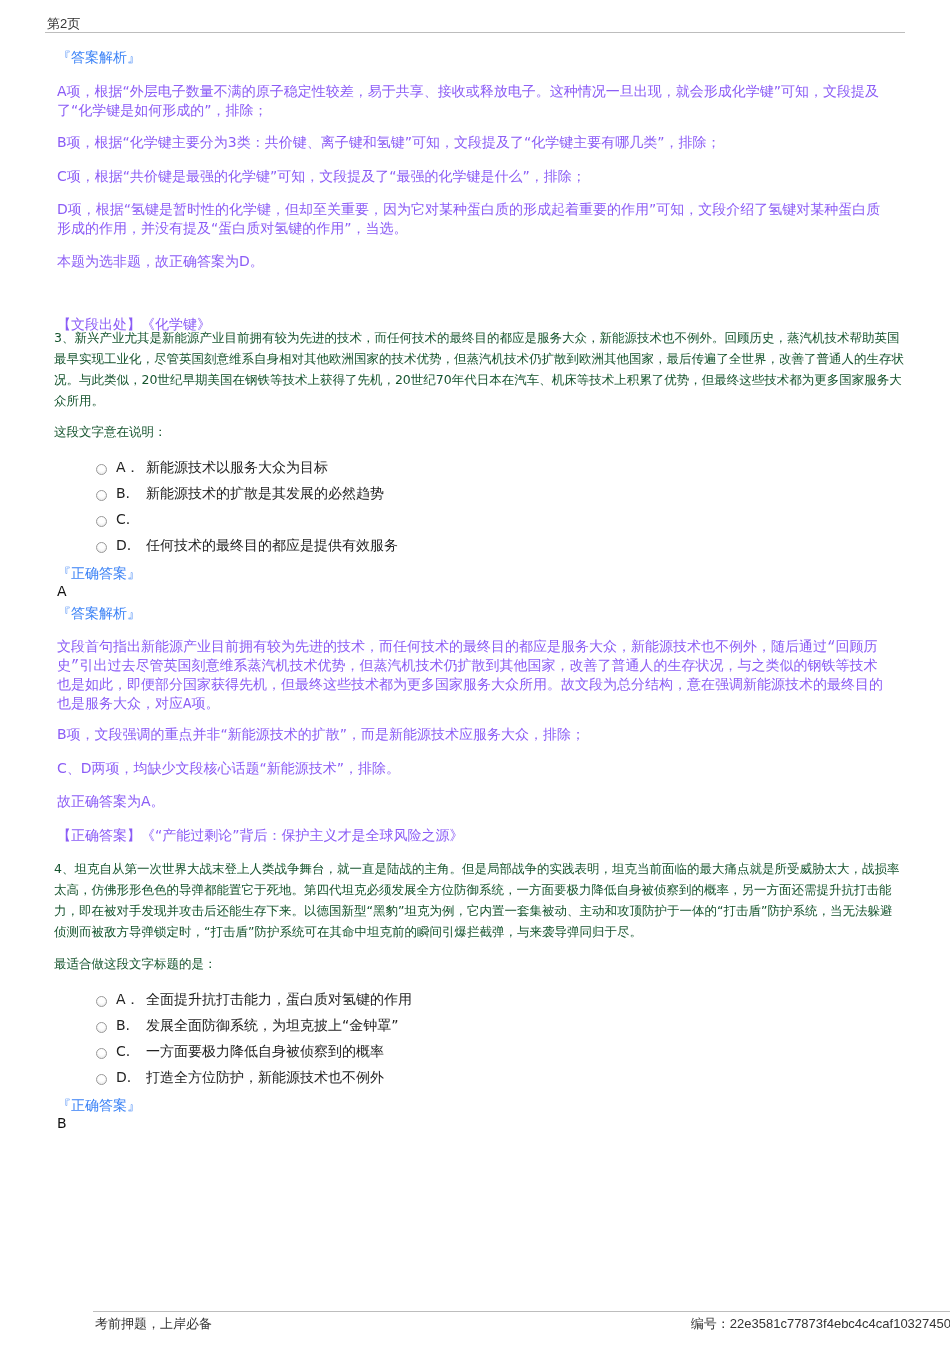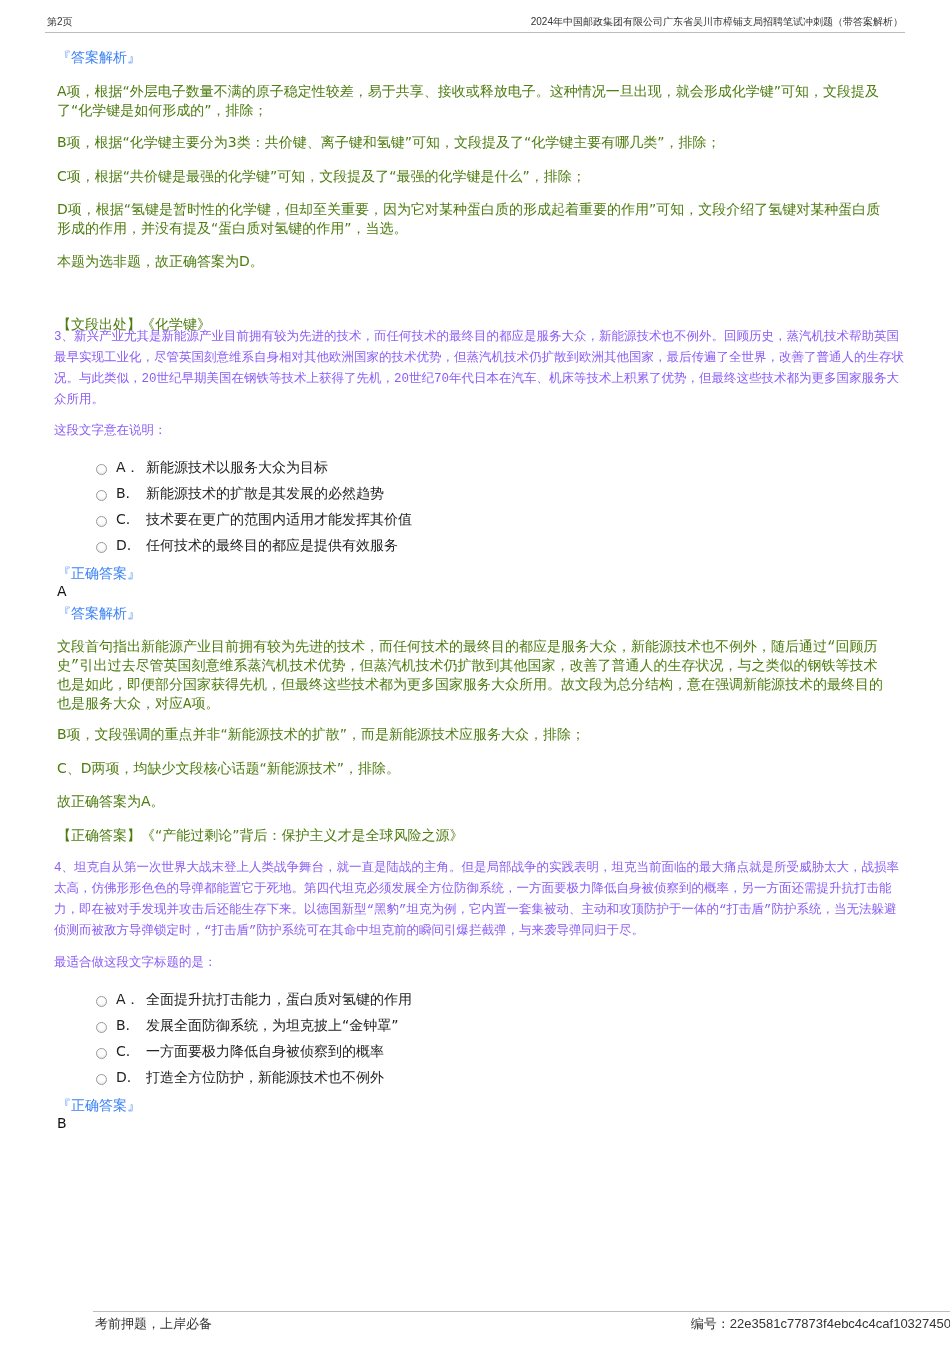--- a/index.html
+++ b/index.html
@@ -4,51 +4,50 @@
 <style>
   html, body { margin: 0; padding: 0; background: #ffffff; }
   body {
     width: 950px; height: 1345px; position: relative; overflow: hidden;
     font-family: "DejaVu Sans", "Liberation Sans", sans-serif;
     color: #222;
   }
   .header {
     position: absolute; left: 45px; top: 14px; width: 860px; height: 18px;
     border-bottom: 1px solid #bdbdbd;
-    font-family: "Liberation Sans", sans-serif; font-size: 10px; color: #333;
+    font-family: "Liberation Sans", sans-serif; font-size: 13px; color: #333;
   }
   .header .left { position: absolute; left: 2px; top: 1px; }
   .header .right { position: absolute; right: 2px; top: 1px; }
   .footer {
     position: absolute; left: 45px; top: 1311px; width: 860px;
     border-top: 1px solid #bdbdbd;
     font-family: "Liberation Sans", sans-serif; font-size: 13px; color: #333;
     height: 20px;
     margin-left: 48px;
   }
   .footer .left { position: absolute; left: 2px; top: 3px; }
   .footer .right { position: absolute; right: 2px; top: 3px; }
-  .p { position: absolute; left: 57px; width: 830px; font-size: 14px; line-height: 19px; color: #4d7c0f; }
-  .small { font-size: 12.5px; line-height: 21px; color: #8b5cf6; left: 54px; width: 850px; font-family: Liberation Mono, monospace; }
+  .p { position: absolute; left: 57px; width: 830px; font-size: 14px; line-height: 19px; color: #8b5cf6; }
+  .small { font-size: 12.5px; line-height: 21px; color: #14532d; left: 54px; width: 850px; }
   .opt { position: absolute; left: 96px; font-size: 14px; line-height: 20px; color: #222; display: flex; align-items: center; }
   .radio {
     width: 9px; height: 9px; border-radius: 50%; border: 1px solid #999;
     background: radial-gradient(circle at 50% 35%, #fff 40%, #e0e0e0 100%);
     margin-right: 9px; margin-top: 5px; display: inline-block;
   }
   .opt .letter { width: 30px; display: inline-block; }
   .label { position: absolute; left: 57px; font-size: 14px; line-height: 19px; color: #3b82f6; }
   .ans { position: absolute; left: 57px; font-size: 14px; line-height: 19px; color: #111; }
 </style>
 </head>
 <body>
 
 <div class="header">
   <span class="left">第2页</span>
-  <span class="right">2024年中国邮政集团有限公司广东省吴川市樟铺支局招聘笔试冲刺题（带答案解析）</span>
 </div>
 
 <div class="label" style="top:48px;">『答案解析』</div>
 <div class="p" style="top:82px;">A项，根据“外层电子数量不满的原子稳定性较差，易于共享、接收或释放电子。这种情况一旦出现，就会形成化学键”可知，文段提及了“化学键是如何形成的”，排除；</div>
 <div class="p" style="top:133px;">B项，根据“化学键主要分为3类：共价键、离子键和氢键”可知，文段提及了“化学键主要有哪几类”，排除；</div>
 <div class="p" style="top:167px;">C项，根据“共价键是最强的化学键”可知，文段提及了“最强的化学键是什么”，排除；</div>
 <div class="p" style="top:200px;">D项，根据“氢键是暂时性的化学键，但却至关重要，因为它对某种蛋白质的形成起着重要的作用”可知，文段介绍了氢键对某种蛋白质形成的作用，并没有提及“蛋白质对氢键的作用”，当选。</div>
 <div class="p" style="top:252px;">本题为选非题，故正确答案为D。</div>
 <div class="p" style="top:291px;margin-top:24px;">【文段出处】《化学键》</div>
 
@@ -61,21 +60,20 @@
   <span>新能源技术以服务大众为目标</span>
 </div>
 <div class="opt" style="top:483px;">
   <span class="radio"></span>
   <span class="letter">B.</span>
   <span>新能源技术的扩散是其发展的必然趋势</span>
 </div>
 <div class="opt" style="top:509px;">
   <span class="radio"></span>
   <span class="letter">C.</span>
-  <span>技术要在更广的范围内适用才能发挥其价值</span>
 </div>
 <div class="opt" style="top:535px;">
   <span class="radio"></span>
   <span class="letter">D.</span>
   <span>任何技术的最终目的都应是提供有效服务</span>
 </div>
 
 <div class="label" style="top:564px;">『正确答案』</div>
 <div class="ans" style="top:582px;">A</div>
 <div class="label" style="top:604px;">『答案解析』</div>

